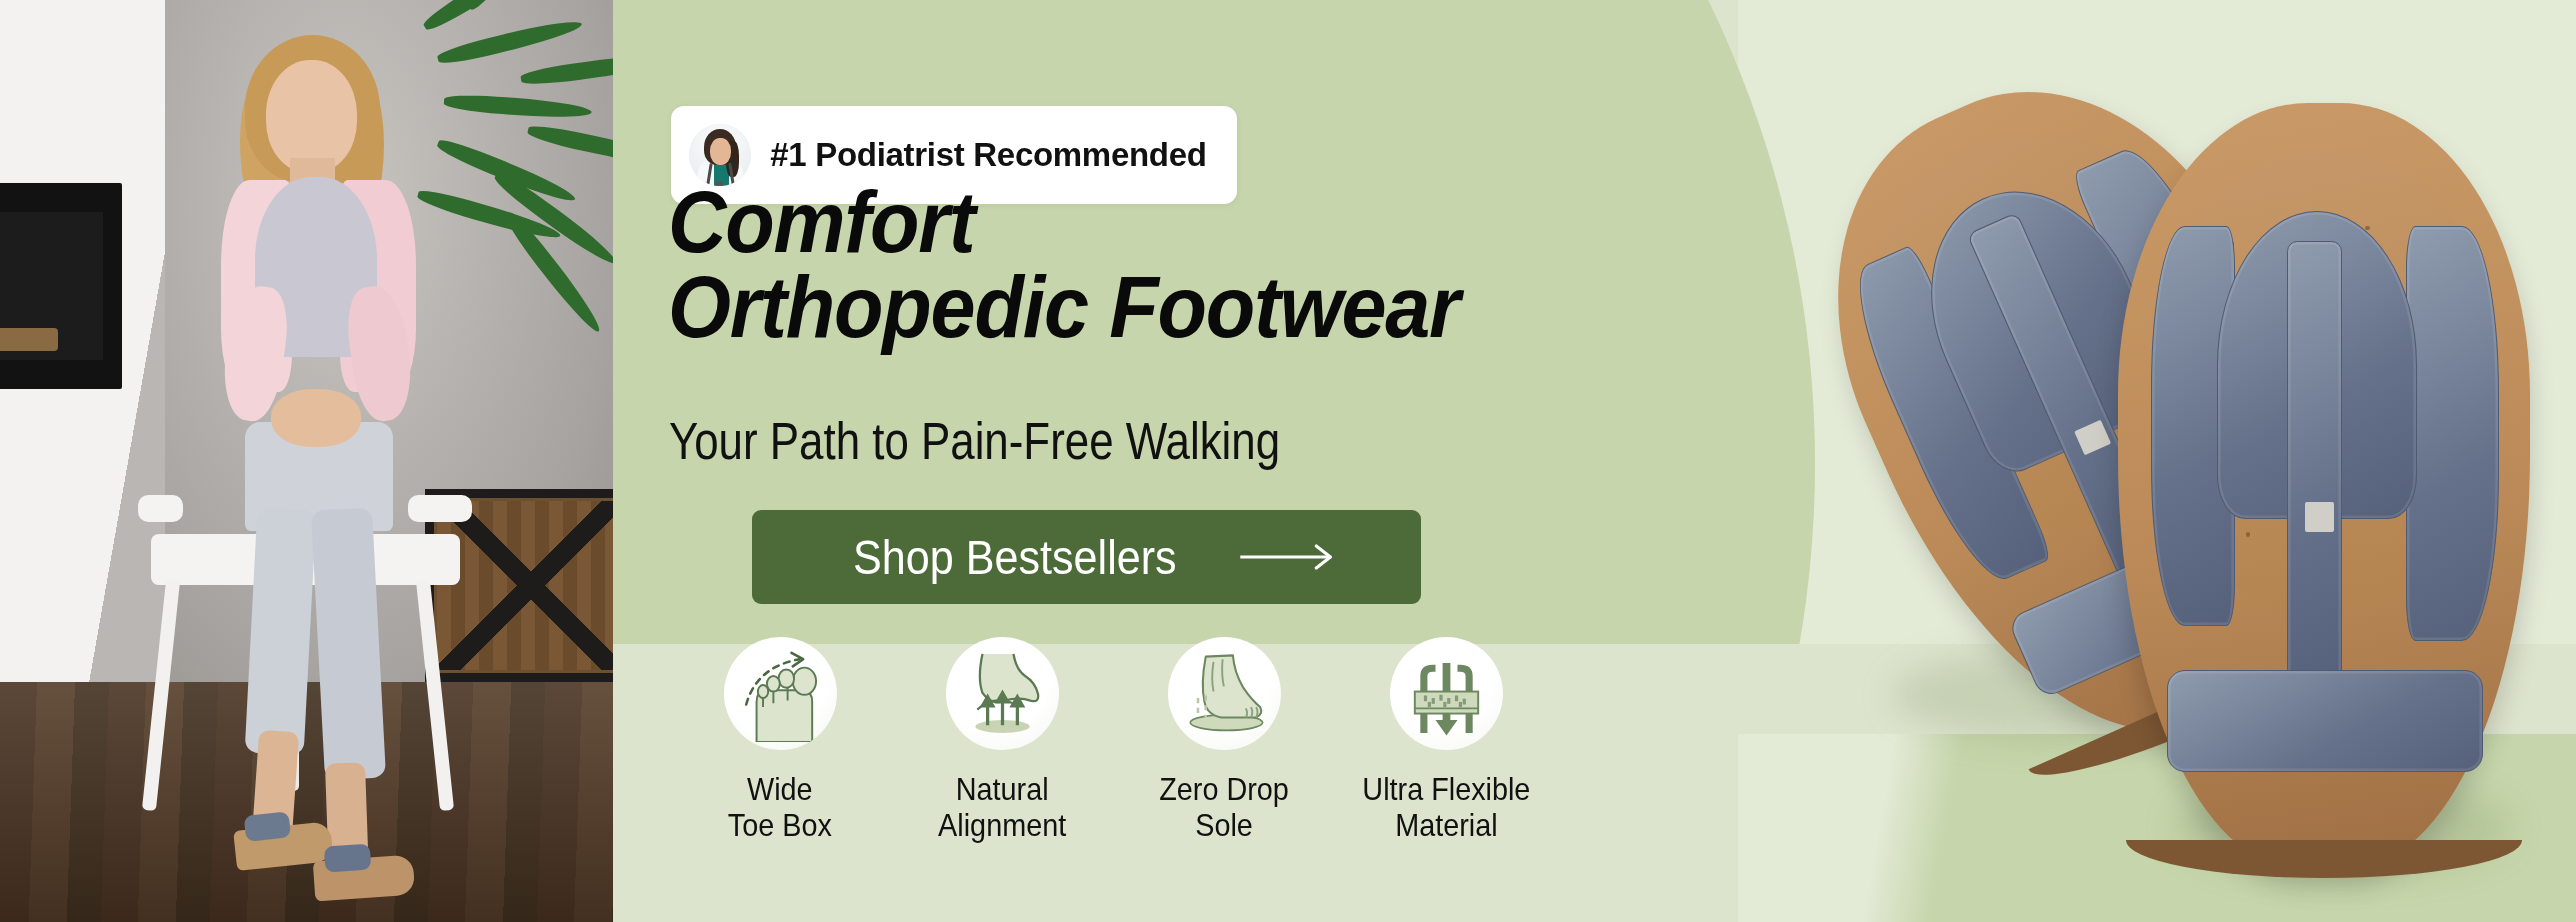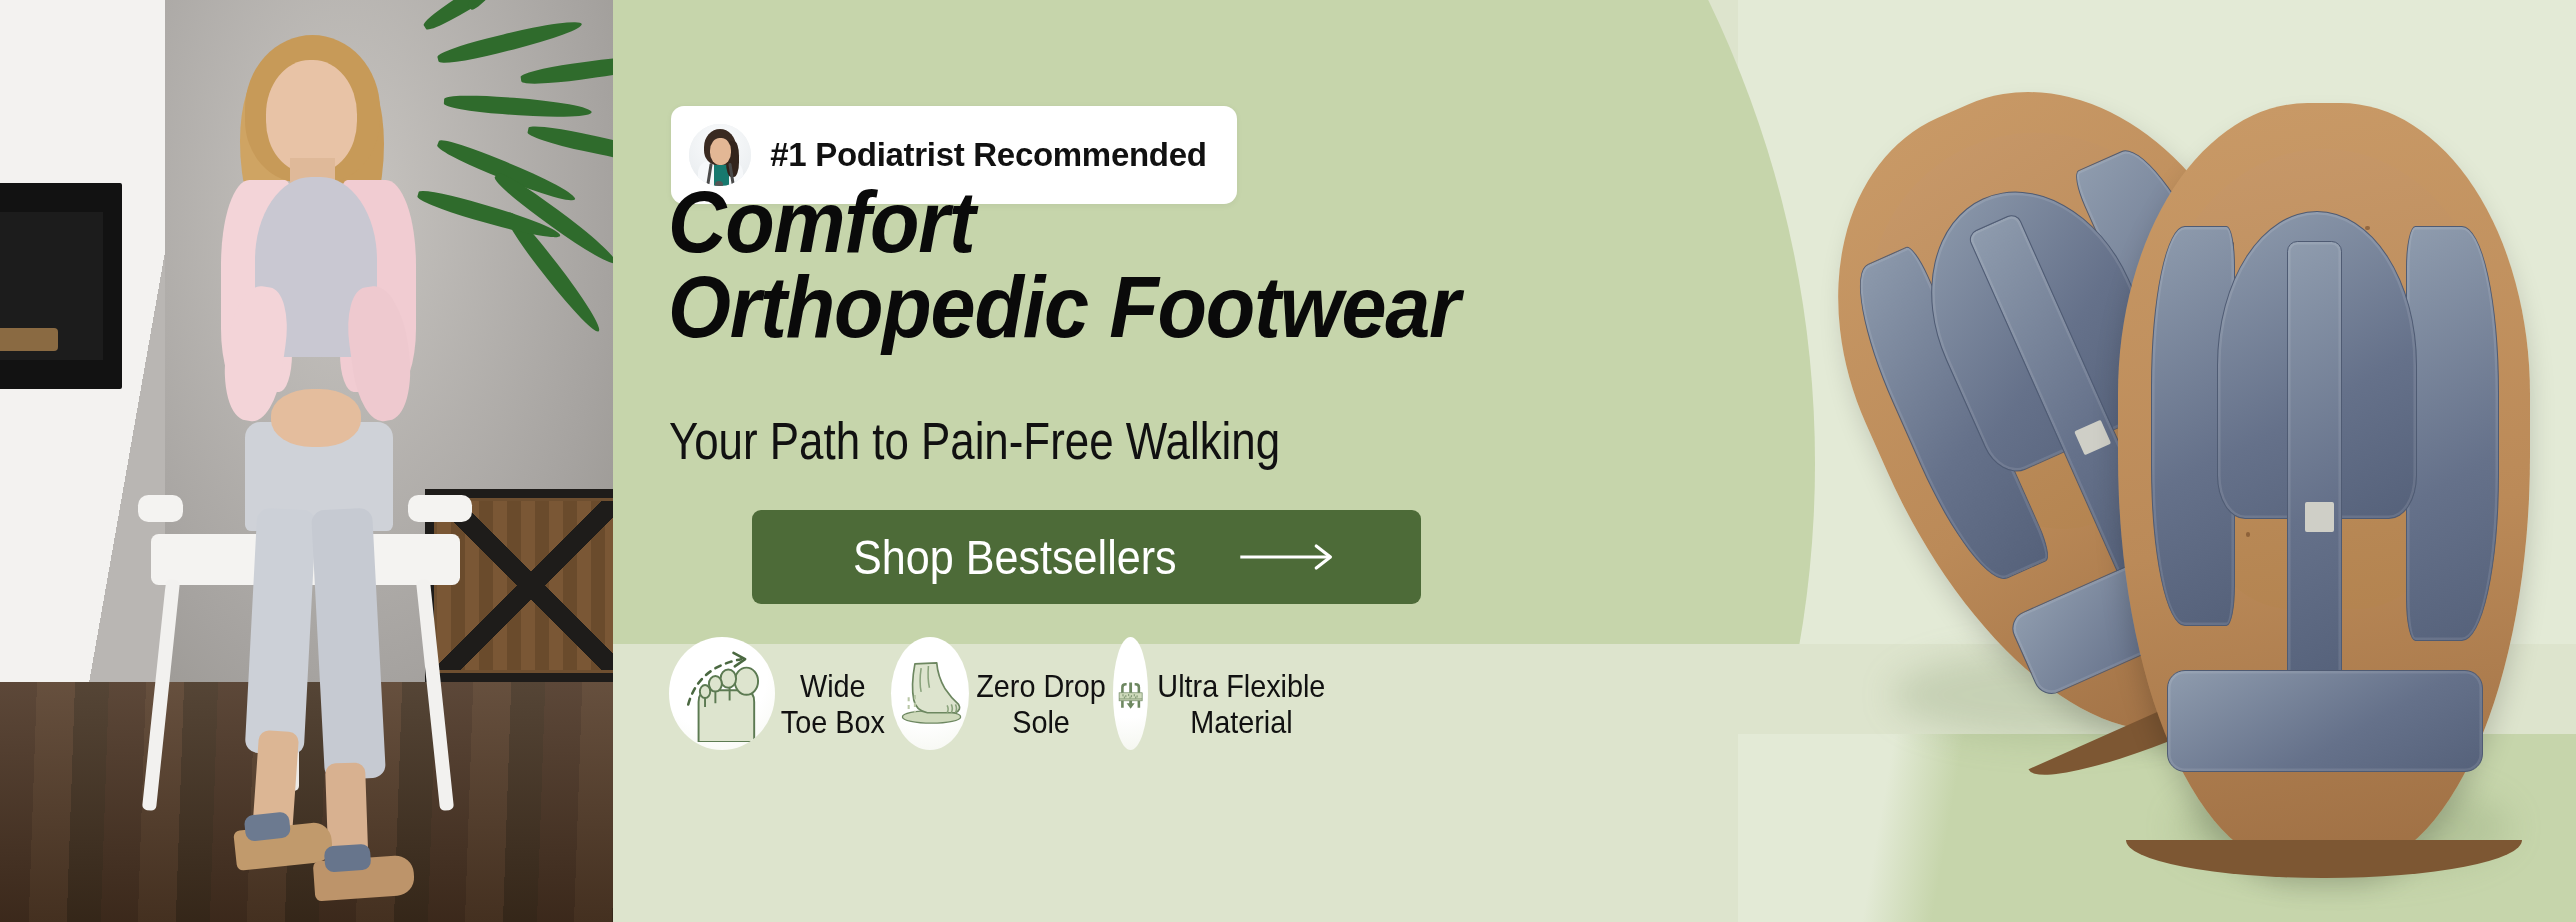--- a/index.html
+++ b/index.html
@@ -151,21 +151,21 @@
     transform:scaleX(.88);
     white-space:nowrap;
   }
   .cta-arrow{display:block;}
 
   
   .features{
     position:absolute;left:669px;top:637px;
     display:flex;gap:0;
   }
-  .feature{width:222px;display:flex;flex-direction:row;align-items:center;}
+  .feature{width:222px;display:flex;flex-direction:column;align-items:center;}
   .feat-circle{
     width:113px;height:113px;border-radius:50%;
     background:radial-gradient(circle at 42% 34%,#ffffff 55%,#f4f6ef 100%);
     display:flex;align-items:center;justify-content:center;
     overflow:hidden;
   }
   .feat-label{
     margin-top:22px;text-align:center;
     font-size:32px;line-height:1.12;color:#111;
     font-family:"Liberation Sans Narrow","Liberation Sans",sans-serif;
@@ -308,20 +308,42 @@
           <path d="M22 92 Q38 34 104 22" fill="none" stroke="#4a6840" stroke-width="4" stroke-dasharray="9 9" stroke-linecap="round"></path>
           <polyline points="92,12 110,22 94,33" fill="none" stroke="#4a6840" stroke-width="4" stroke-linecap="round" stroke-linejoin="round"></polyline>
         </svg>
       </div>
       <div class="feat-label">
         <div>Wide</div>
         <div>Toe Box</div>
       </div>
     </div>
 
+    <div class="feature">
+      <div class="feat-circle">
+        <svg width="97" height="97" viewBox="0 0 150 150">
+          <ellipse cx="75" cy="126" rx="42" ry="10" fill="#c8d4b4"></ellipse>
+          <path d="M44 14 Q36 52 44 74 Q58 94 78 86 Q102 80 118 86 Q132 90 130 76
+                   Q126 58 110 48 Q96 38 92 14" fill="#dde4ce" stroke="#5c7a52" stroke-width="3.5" stroke-linejoin="round"></path>
+          <path d="M36 100 Q62 76 96 92" fill="none" stroke="#5c7a52" stroke-width="3.5"></path>
+          <g stroke="#5c7a52" stroke-width="5" fill="#5c7a52">
+            <line x1="52" y1="124" x2="52" y2="90"></line>
+              <polygon points="44,94 52,80 60,94"></polygon>
+            <line x1="75" y1="124" x2="75" y2="84"></line>
+              <polygon points="67,88 75,74 83,88"></polygon>
+            <line x1="98" y1="124" x2="98" y2="90"></line>
+              <polygon points="90,94 98,80 106,94"></polygon>
+          </g>
+        </svg>
+      </div>
+      <div class="feat-label">
+        <div>Natural</div>
+        <div>Alignment</div>
+      </div>
+    </div>
 
     <div class="feature">
       <div class="feat-circle">
         <svg width="97" height="97" viewBox="0 0 150 150">
           <ellipse cx="78" cy="120" rx="56" ry="12" fill="#cfdabc" stroke="#6d8760" stroke-width="2.5"></ellipse>
           <path d="M46 18 Q38 60 44 88 Q48 108 70 112 L124 112 Q136 106 130 96
                    Q116 84 104 66 Q90 42 88 16 Z" fill="#dde4ce" stroke="#6d8760" stroke-width="3.2" stroke-linejoin="round"></path>
           <path d="M58 26 Q54 52 58 72 M72 22 Q70 46 74 64" fill="none" stroke="#8aa37c" stroke-width="3"></path>
           <path d="M108 98 Q112 106 108 112 M116 96 Q120 104 116 112 M124 96 Q128 104 124 112" fill="none" stroke="#8aa37c" stroke-width="3"></path>
           <g stroke="#b9c7a6" stroke-width="4" stroke-dasharray="8 7">

